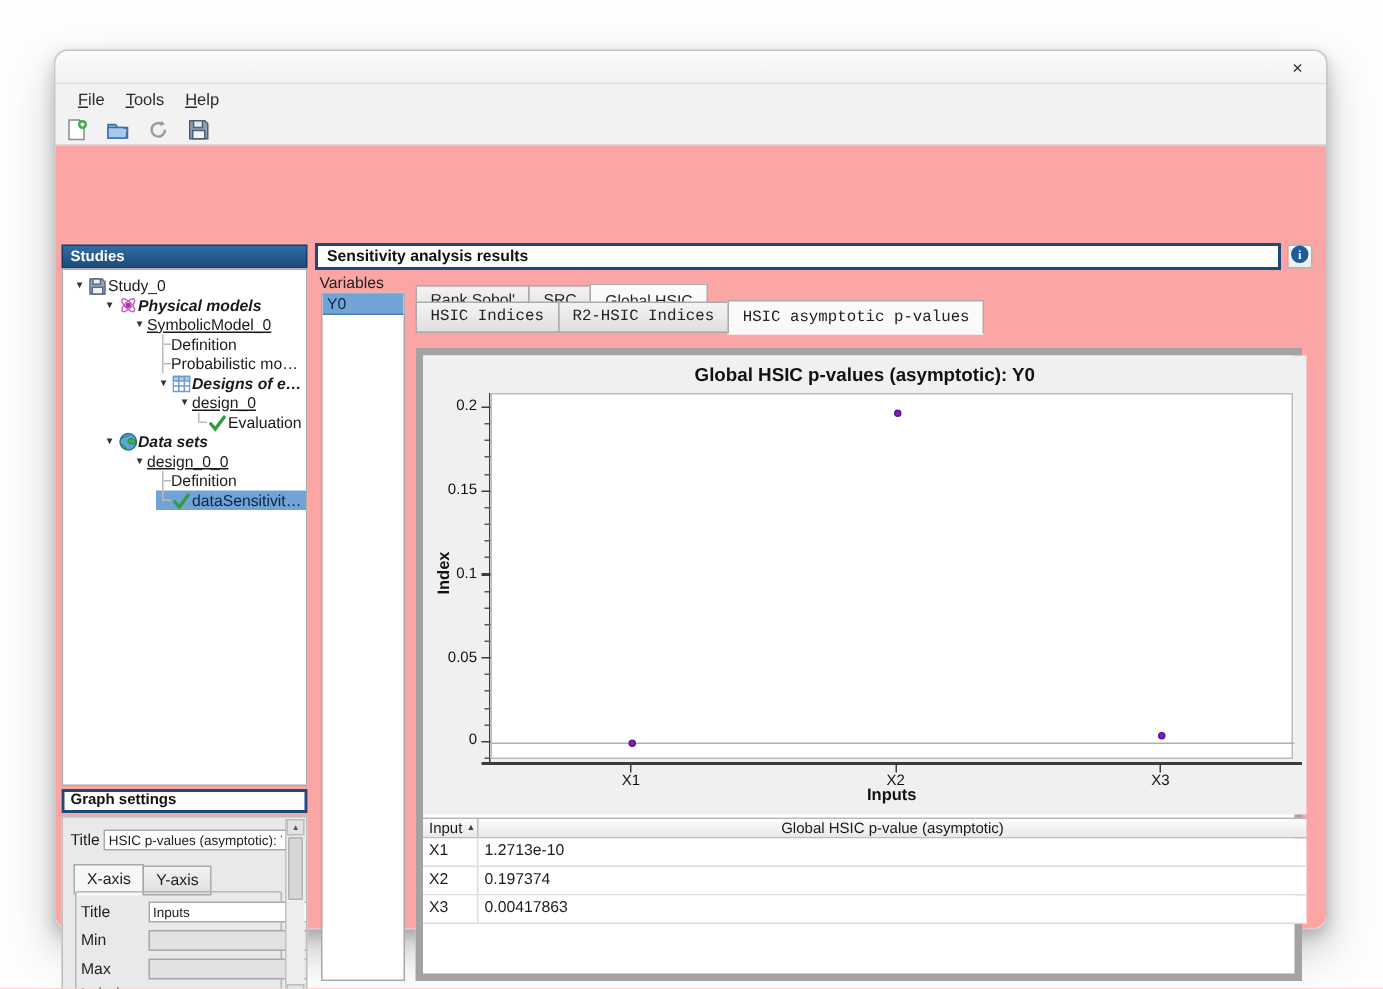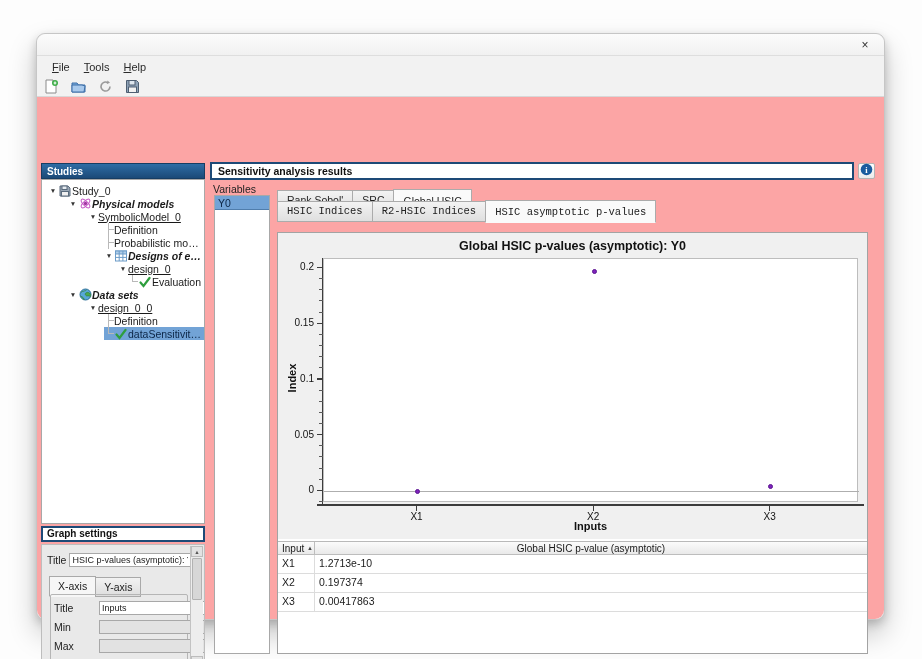--- a/index.html
+++ b/index.html
@@ -57,21 +57,21 @@
   .vars-label{position:absolute;left:176px;top:86px;font-size:10.5px;color:#222;}
   .vars-list{position:absolute;left:177px;top:98px;width:56px;height:459px;background:#fff;border:1px solid #a8a8a8;overflow:hidden;}
   .var-item{height:14px;font-size:10.5px;line-height:14px;padding-left:3px;color:#1a1a1a;}
   .var-item.sel{background:#72a3d6;color:#0c2646;border-bottom:1px solid #4f7dac;}
 
   .tabs{position:absolute;display:flex;align-items:flex-end;height:21px;}
   .tabs1{left:240px;top:93px;}
   .tabs2{left:240px;top:104px;z-index:3;font-family:Liberation Mono, monospace;}
   .tab{padding:3px 9px 4px 9px;font-size:10.5px;color:#222;background:linear-gradient(#f3f3f3,#dfdfdf);border:1px solid #ababab;margin-right:-1px;white-space:nowrap;}
   .tab.sel{background:#fafafa;padding-top:5px;position:relative;z-index:2;border-bottom-color:#fafafa;margin-bottom:-1px;}
-  .tab-frame{position:absolute;left:240px;top:135px;width:591px;height:422px;background:#fff;border:1px solid #a3a3a3;}
+  .tab-frame{position:absolute;left:240px;top:135px;width:591px;height:422px;background:#fff;border:5px solid #a3a3a3;}
   .chart{position:absolute;left:0;top:0;width:589px;height:306px;background:#f0f0f0;}
   .chart-title{position:absolute;left:0;top:6px;width:100%;text-align:center;font-size:12.5px;font-weight:bold;color:#111;}
   .plot{position:absolute;left:45px;top:25px;width:535px;height:244px;background:#fff;border:1px solid #bdbdbd;}
   .yaxis-line{position:absolute;left:44px;top:25px;width:1px;height:247px;background:#3c3c3c;}
   .xaxis-line{position:absolute;left:39px;top:271px;width:547px;height:1.5px;background:#3c3c3c;}
   .ylab{position:absolute;left:-1px;top:139px;width:30px;text-align:center;font-size:11px;font-weight:bold;color:#111;transform:rotate(-90deg);}
   .xlab{position:absolute;left:45px;top:287px;width:535px;text-align:center;font-size:11px;font-weight:bold;color:#111;}
   .ytickmaj{position:absolute;left:39px;width:6px;height:1.2px;background:#3c3c3c;}
   .ytickmin{position:absolute;left:41px;width:4px;height:1px;background:#5a5a5a;}
   .yticklab{position:absolute;left:0px;width:36px;text-align:right;font-size:10px;color:#111;}

